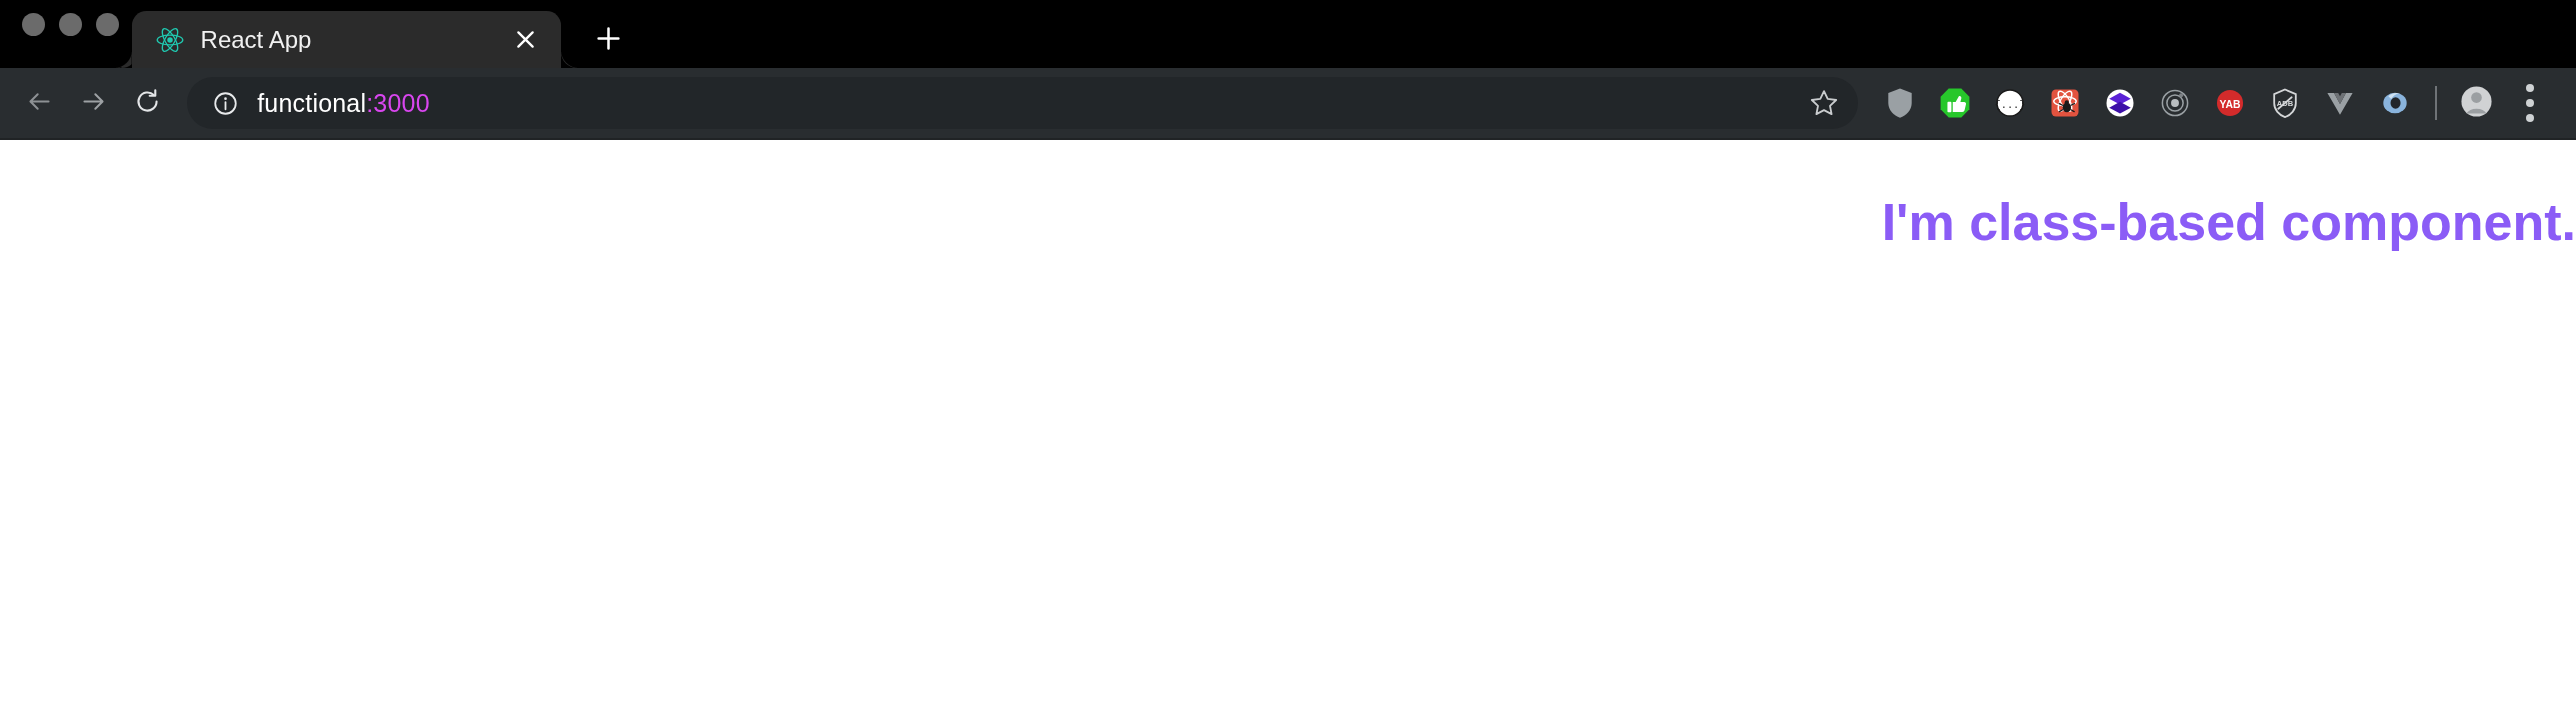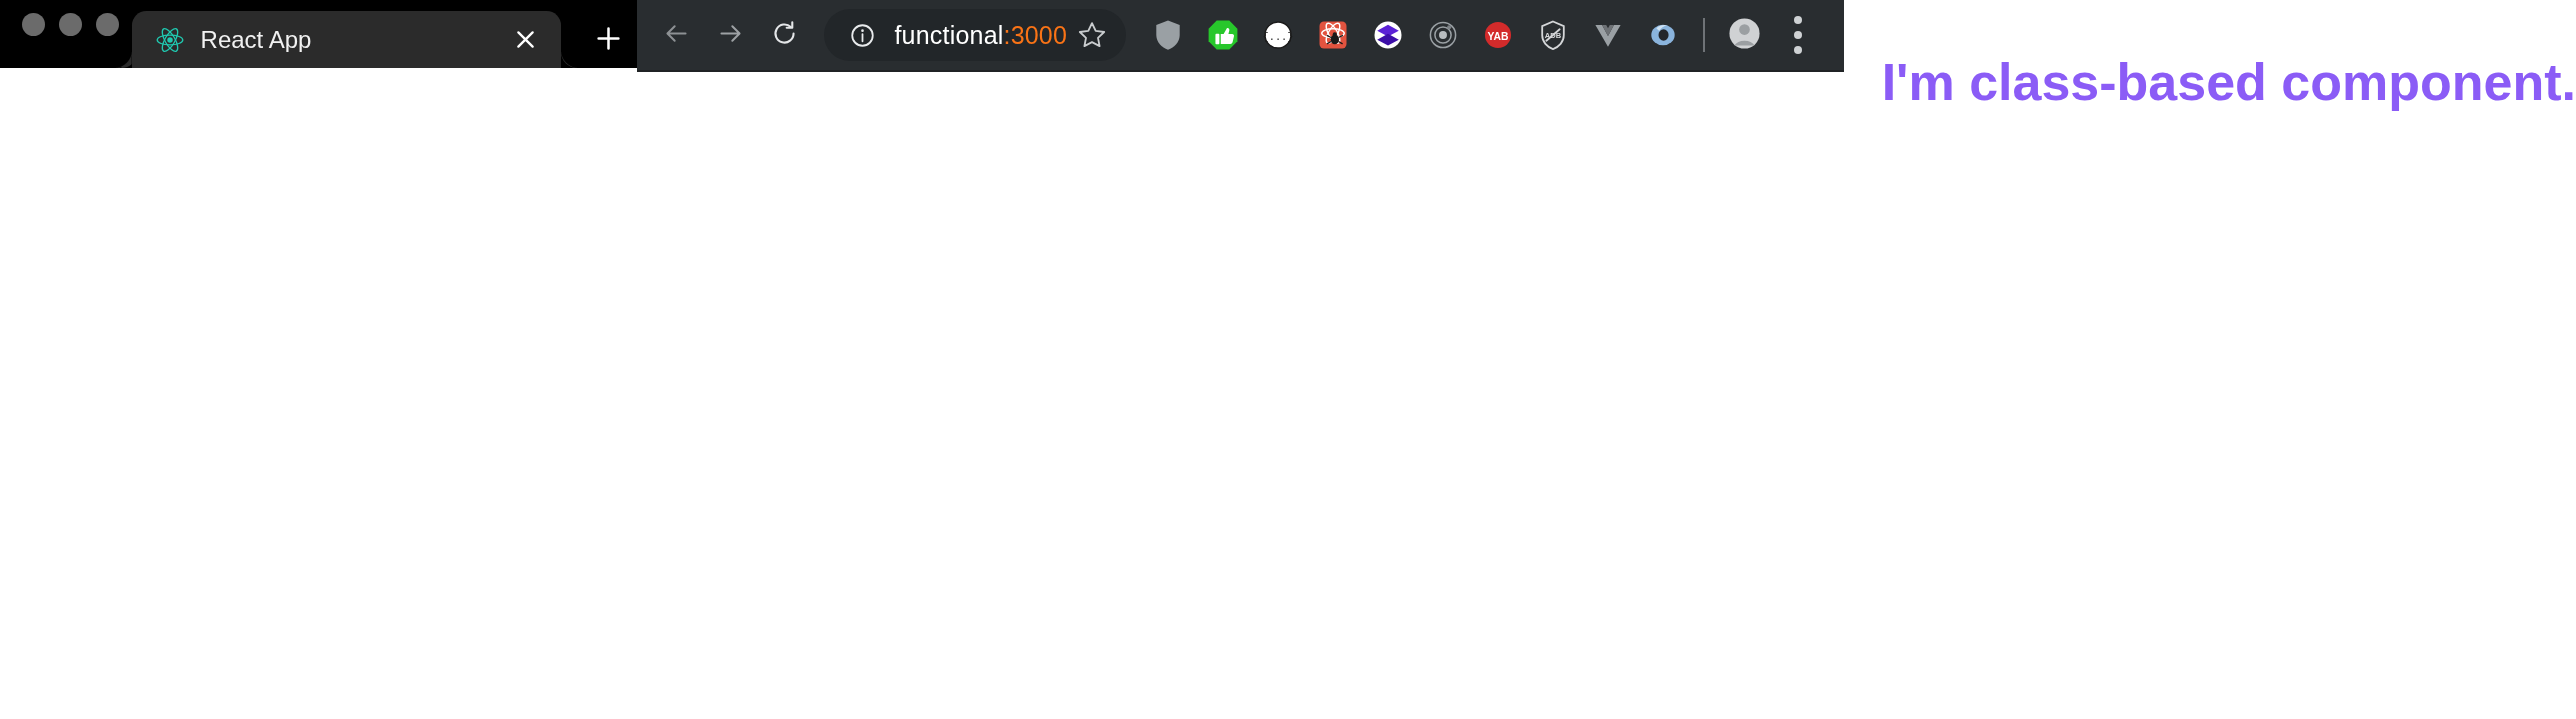--- a/index.html
+++ b/index.html
@@ -5,21 +5,21 @@
 <style>
   * { margin:0; padding:0; box-sizing:border-box; }
   html,body {
     width:2576px; height:719px;
     background:#ffffff;
     font-family:"Liberation Sans","DejaVu Sans",sans-serif;
     overflow:hidden;
   }
 
   
-  .browser { width:2576px; height:589px; display:flex; flex-direction:row; }
+  .browser { width:2576px; height:589px; display:flex; flex-direction:column; }
 
   
   .tabstrip {
     position:relative;
     height:68px;
     background:#000000;
     display:flex;
     align-items:flex-end;
     flex:0 0 68px;
   }
@@ -105,21 +105,21 @@
     display:flex; align-items:center; justify-content:center;
     margin-right:12.5px;
   }
   .url {
     flex:1 1 auto;
     font-size:25px;
     color:#ffffff;
     white-space:nowrap; overflow:hidden;
     letter-spacing:0.2px;
   }
-  .url .dim { color:#f97316;text-align:center; }
+  .url .dim { color:#d946ef;text-align:center; }
   .star-btn {
     width:50px; height:50px; flex:0 0 50px;
     display:flex; align-items:center; justify-content:center;
     margin-left:auto;
   }
 
   .ext-bar { display:flex; align-items:center; gap:0; }
   .ext {
     width:55px; height:55px; flex:0 0 55px;
     display:flex; align-items:center; justify-content:center;

